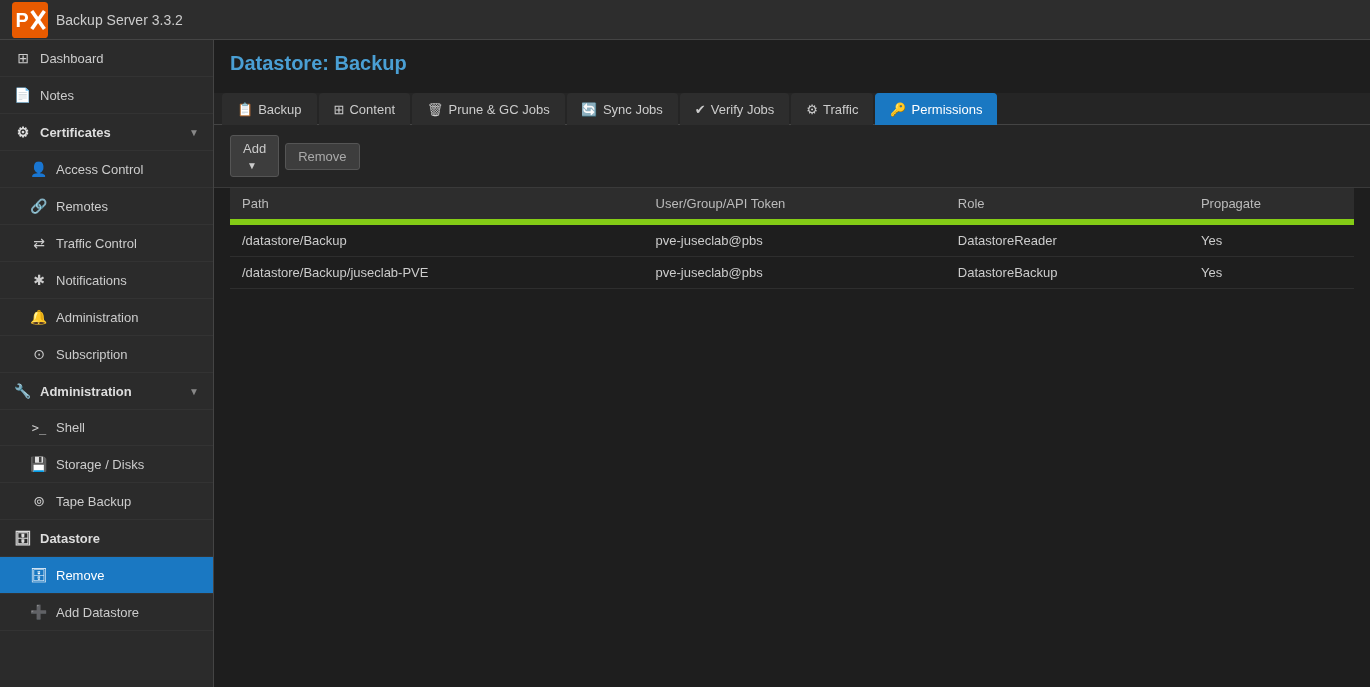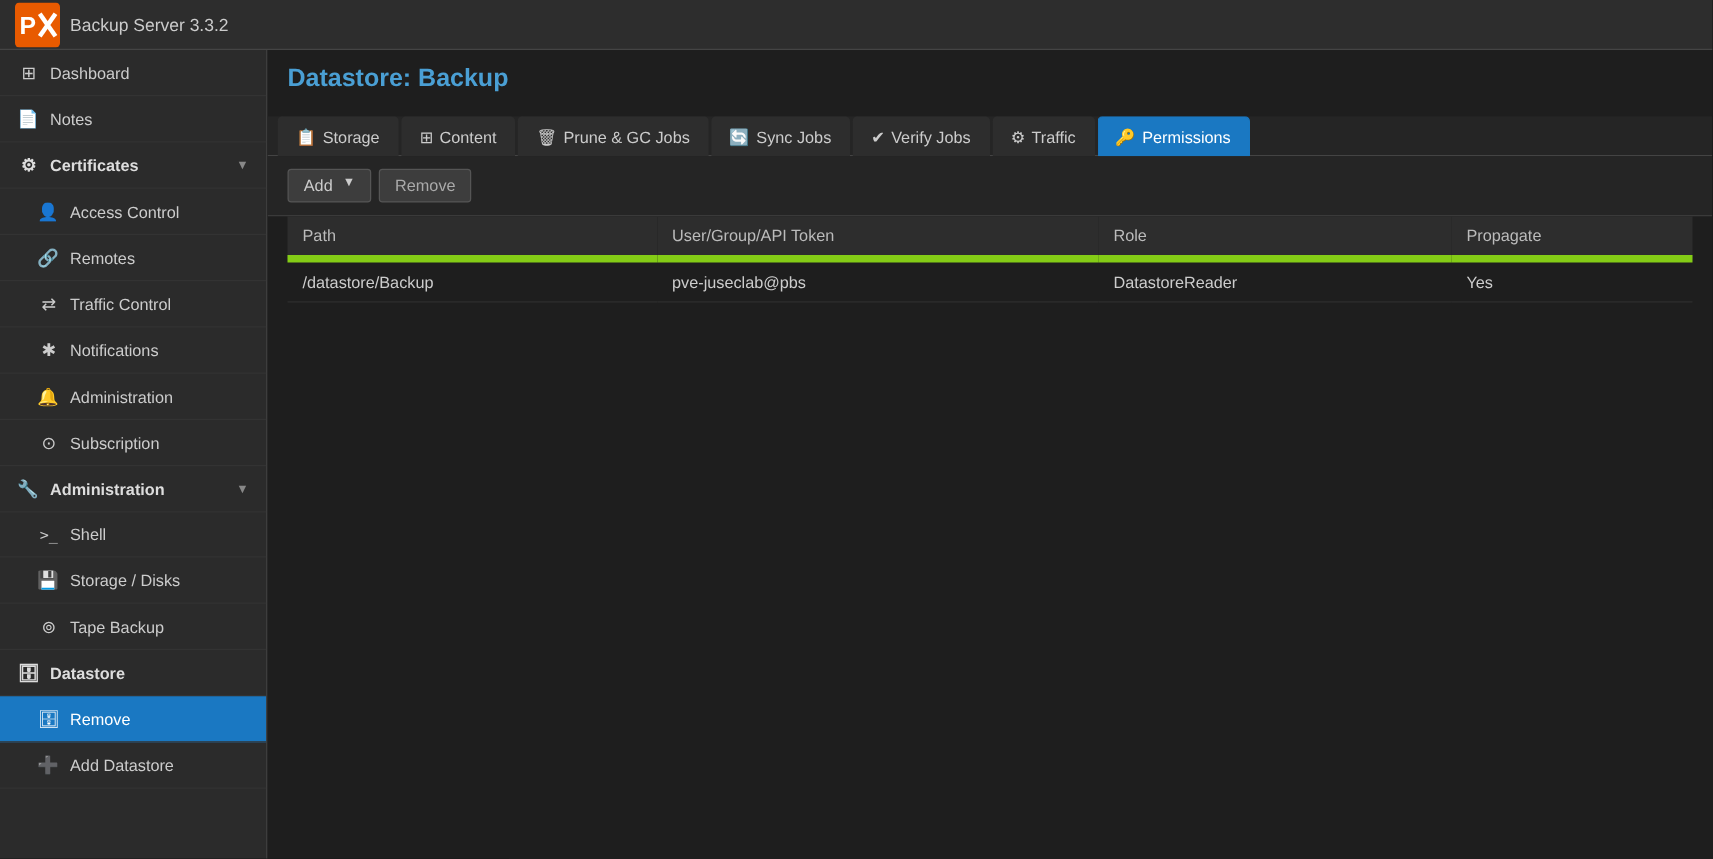--- a/index.html
+++ b/index.html
@@ -159,20 +159,21 @@
       color: #ccc;
       background: #3d3d3d;
     }
     .btn-primary {
       background: #3d3d3d;
       color: #ccc;
     }
     .btn-dropdown {
       display: flex;
       align-items: flex-start;
+      flex-direction: column;
     }
     .btn-dropdown .caret {
       margin-left: 4px;
       font-size: 10px;
     }
     .btn-remove {
       color: #aaa;
     }
 
     
@@ -313,21 +314,21 @@
 
   <div class="content-area">
 
     <div class="page-header">
       <div class="page-title">Datastore: Backup</div>
     </div>
 
     <div class="tabs">
       <div class="tab">
         <span class="tab-icon">📋</span>
-        <span>Storage</span>
+        <span>Backup</span>
       </div>
       <div class="tab">
         <span class="tab-icon">⊞</span>
         <span>Content</span>
       </div>
       <div class="tab">
         <span class="tab-icon">🗑</span>
         <span>Prune &amp; GC Jobs</span>
       </div>
       <div class="tab">
@@ -368,18 +369,24 @@
             <th>Propagate</th>
           </tr>
         </thead>
         <tbody id="table-body">
         <tr>
       <td>/datastore/Backup</td>
       <td>pve-juseclab@pbs</td>
       <td>DatastoreReader</td>
       <td>Yes</td>
     </tr>
+            <tr>
+      <td>/datastore/Backup/juseclab-PVE</td>
+      <td>pve-juseclab@pbs</td>
+      <td>DatastoreBackup</td>
+      <td>Yes</td>
+    </tr>
           </tbody>
       </table>
     </div>
 
   </div>
 </div>
 
 </body></html>

